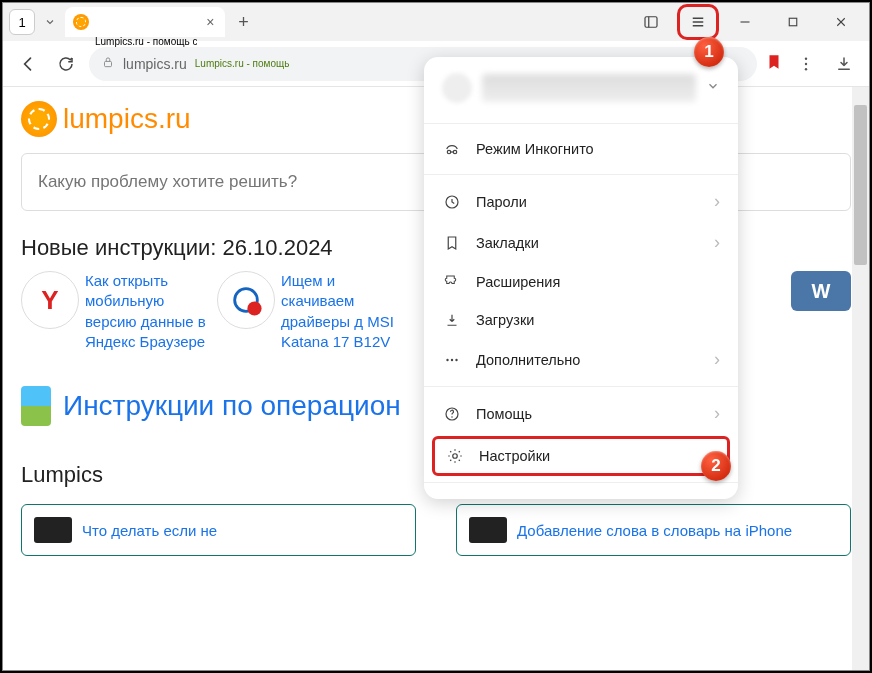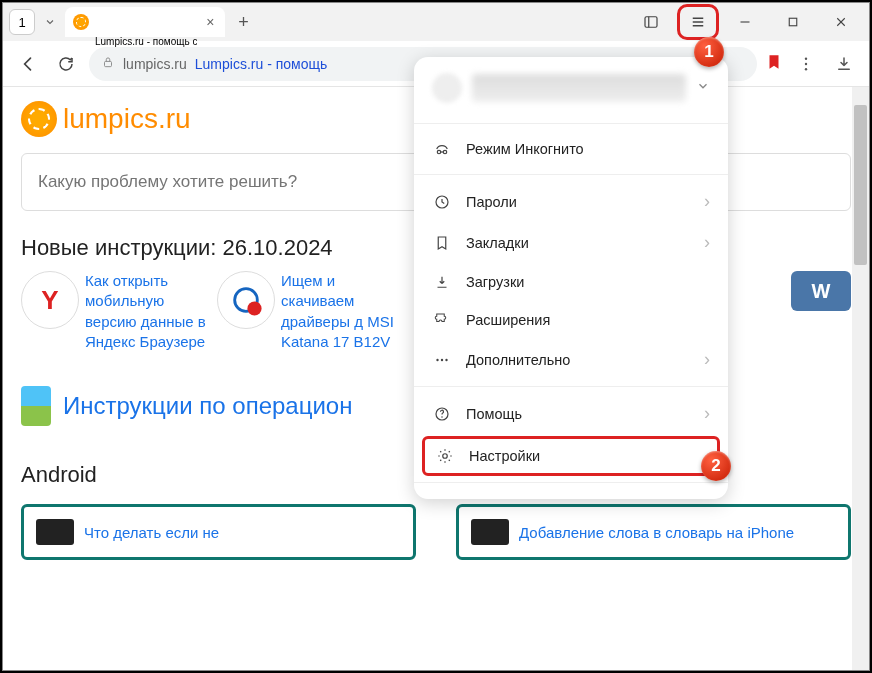--- a/index.html
+++ b/index.html
@@ -16,50 +16,50 @@
 .new-tab { width: 28px; height: 28px; display: flex; align-items: center; justify-content: center; color: #555; font-size: 18px; }
 .tb-spacer { flex: 1; }
 .tb-icon { width: 44px; height: 36px; display: flex; align-items: center; justify-content: center; color: #444; font-size: 16px; }
 .tb-icon svg { width: 18px; height: 18px; }
 .hamburger-wrap { position: relative; border: 3px solid #d22; border-radius: 10px; padding: 2px 4px; }
 .toolbar { height: 46px; background: #fff; display: flex; align-items: center; padding: 0 10px; gap: 8px; border-bottom: 1px solid #e5e5e5; }
 .nav-btn { width: 30px; height: 30px; display: flex; align-items: center; justify-content: center; color: #555; }
 .address { flex: 1; height: 34px; background: #f1f3f4; border-radius: 17px; display: flex; align-items: center; padding: 0 12px; gap: 8px; }
 .lock-icon { color: #666; }
 .url-host { color: #666; font-size: 14px; }
-.url-title { color: #1d4ed8; font-size: 14px; white-space: nowrap; overflow: hidden; text-overflow: ellipsis; }
+.url-title { color: #4d7c0f; font-size: 10px; white-space: nowrap; overflow: hidden; text-overflow: ellipsis; }
 .bookmark-icon { color: #d22; }
 .content { position: absolute; top: 84px; left: 0; right: 0; bottom: 0; background: #fff; overflow: hidden; }
 .page { padding: 14px 18px 0 18px; }
 .logo-row { display: flex; align-items: center; gap: 6px; margin-bottom: 16px; }
 .logo-circle { width: 36px; height: 36px; border-radius: 50%; background: radial-gradient(circle, #ffaa00 25%, #ff8c00 100%); position: relative; flex-shrink: 0; }
 .logo-circle::after { content: ""; position: absolute; inset: 7px; border-radius: 50%; border: 2px dashed #fff; }
 .logo-text { font-size: 28px; color: #ff8c00; font-weight: 400; }
 .searchbar { border: 1px solid #ddd; border-radius: 6px; height: 58px; display: flex; align-items: center; padding: 0 16px; margin-bottom: 24px; }
 .searchbar input { border: none; outline: none; width: 100%; font-size: 17px; background: transparent; }
 .section-h { font-size: 22px; color: #222; margin-bottom: 10px; }
 .cards-row { display: flex; gap: 6px; align-items: flex-start; margin-bottom: 34px; }
 .card { display: flex; gap: 6px; align-items: flex-start; width: 190px; }
 .card-icon { width: 58px; height: 58px; border: 1px solid #ddd; border-radius: 50%; flex-shrink: 0; display: flex; align-items: center; justify-content: center; font-size: 26px; }
 .card-link { color: #1a73e8; font-size: 15px; line-height: 1.35; }
 .vk { margin-left: auto; width: 60px; height: 40px; background: #4a76a8; border-radius: 6px; color: #fff; font-weight: 700; display: flex; align-items: center; justify-content: center; font-size: 20px; }
 .os-row { display: flex; align-items: center; gap: 12px; margin-bottom: 36px; }
 .os-icon { width: 30px; height: 40px; background: linear-gradient(to bottom, #4fc3f7 50%, #8bc34a 50%); border-radius: 4px; }
-.os-link { color: #1a73e8; font-size: 24px; }
+.os-link { color: #1a73e8; font-size: 28px; }
 .platform-cols { display: flex; gap: 40px; }
 .plat-col { flex: 1; }
 .plat-h { font-size: 22px; color: #222; margin-bottom: 16px; }
-.plat-card { border: 3px solid #0f766e; border-radius: 6px; padding: 12px; display: flex; align-items: center; gap: 10px; overflow: hidden; }
+.plat-card { border: 1px solid #0f766e; border-radius: 6px; padding: 12px; display: flex; align-items: center; gap: 10px; overflow: hidden; }
 .plat-thumb { width: 38px; height: 26px; background: #222; border-radius: 3px; flex-shrink: 0; }
 .plat-link { color: #1a73e8; font-size: 15px; white-space: nowrap; }
 .scrollbar { position: absolute; right: 0; top: 0; width: 17px; height: 100%; background: #f0f0f0; }
 .scroll-thumb { position: absolute; top: 18px; left: 2px; width: 13px; height: 160px; background: #c1c1c1; border-radius: 2px; }
 
 
-.menu { position: absolute; top: 54px; right: 141px; width: 314px; background: #fff; border-radius: 14px; box-shadow: 0 4px 18px rgba(0,0,0,0.18); padding: 16px 0 10px 0; z-index: 10; }
+.menu { position: absolute; top: 54px; right: 131px; width: 314px; background: #fff; border-radius: 14px; box-shadow: 0 4px 18px rgba(0,0,0,0.18); padding: 16px 0 10px 0; z-index: 10; }
 .menu-prof { display: flex; align-items: center; padding: 0 18px 14px 18px; gap: 10px; }
 .prof-avatar { width: 30px; height: 30px; border-radius: 50%; background: #eee; filter: blur(2px); }
 .prof-text { flex: 1; height: 28px; background: linear-gradient(#ddd, #eee); filter: blur(3px); border-radius: 4px; }
 .prof-chev { color: #888; }
 .menu-sep { height: 1px; background: #eee; margin: 6px 0; }
 .menu-item { display: flex; align-items: center; gap: 14px; padding: 10px 18px; font-size: 14.5px; color: #222; cursor: pointer; }
 .menu-item .mi-icon { width: 20px; display: flex; align-items: center; justify-content: center; color: #444; }
 .menu-item .mi-icon svg { width: 18px; height: 18px; }
 .menu-item .mi-chev { margin-left: auto; color: #bbb; font-size: 18px; }
 .menu-item.highlight { border: 3px solid #d22; border-radius: 6px; margin: 2px 8px; padding: 8px 10px; }
@@ -187,21 +187,21 @@
           <div class="card-link">Ищем и скачиваем драйверы д MSI Katana 17 B12V</div>
         </div>
         <div class="vk">W</div>
       </div>
       <div class="os-row">
         <div class="os-icon"></div>
         <div class="os-link">Инструкции по операцион</div>
       </div>
       <div class="platform-cols">
         <div class="plat-col">
-          <div class="plat-h">Android</div>
+          <div class="plat-h">Lumpics</div>
           <div class="plat-card">
             <div class="plat-thumb"></div>
             <div class="plat-link">Что делать если не</div>
           </div>
         </div>
         <div class="plat-col">
           <div class="plat-h">iOS (iPhone, iPad)</div>
           <div class="plat-card">
             <div class="plat-thumb"></div>
             <div class="plat-link">Добавление слова в словарь на iPhone</div>
@@ -254,32 +254,32 @@
           <svg viewBox="0 0 24 24">
             <path d="M7 4h10v16l-5-3-5 3z" stroke="#444" stroke-width="1.6" fill="none"></path>
           </svg>
         </span>
       <span>Закладки</span>
       <span class="mi-chev">›</span>
     </div>
     <div class="menu-item">
       <span class="mi-icon">
           <svg viewBox="0 0 24 24">
+            <path d="M9 4h6v3a2 2 0 1 1 0 4v3h-3a2 2 0 1 0-4 0H5V11a2 2 0 1 1 0-4V4h4z" stroke="#444" stroke-width="1.4" fill="none"></path>
+          </svg>
+        </span>
+      <span>Расширения</span>
+    </div>
+    <div class="menu-item">
+      <span class="mi-icon">
+          <svg viewBox="0 0 24 24">
             <path d="M12 5v9m0 0l-3-3m3 3l3-3M6 19h12" stroke="#444" stroke-width="1.6" fill="none"></path>
           </svg>
         </span>
       <span>Загрузки</span>
-    </div>
-    <div class="menu-item">
-      <span class="mi-icon">
-          <svg viewBox="0 0 24 24">
-            <path d="M9 4h6v3a2 2 0 1 1 0 4v3h-3a2 2 0 1 0-4 0H5V11a2 2 0 1 1 0-4V4h4z" stroke="#444" stroke-width="1.4" fill="none"></path>
-          </svg>
-        </span>
-      <span>Расширения</span>
     </div>
     <div class="menu-item">
       <span class="mi-icon">
           <svg viewBox="0 0 24 24">
             <circle cx="6" cy="12" r="1.6" fill="#444"></circle>
             <circle cx="12" cy="12" r="1.6" fill="#444"></circle>
             <circle cx="18" cy="12" r="1.6" fill="#444"></circle>
           </svg>
         </span>
       <span>Дополнительно</span>

